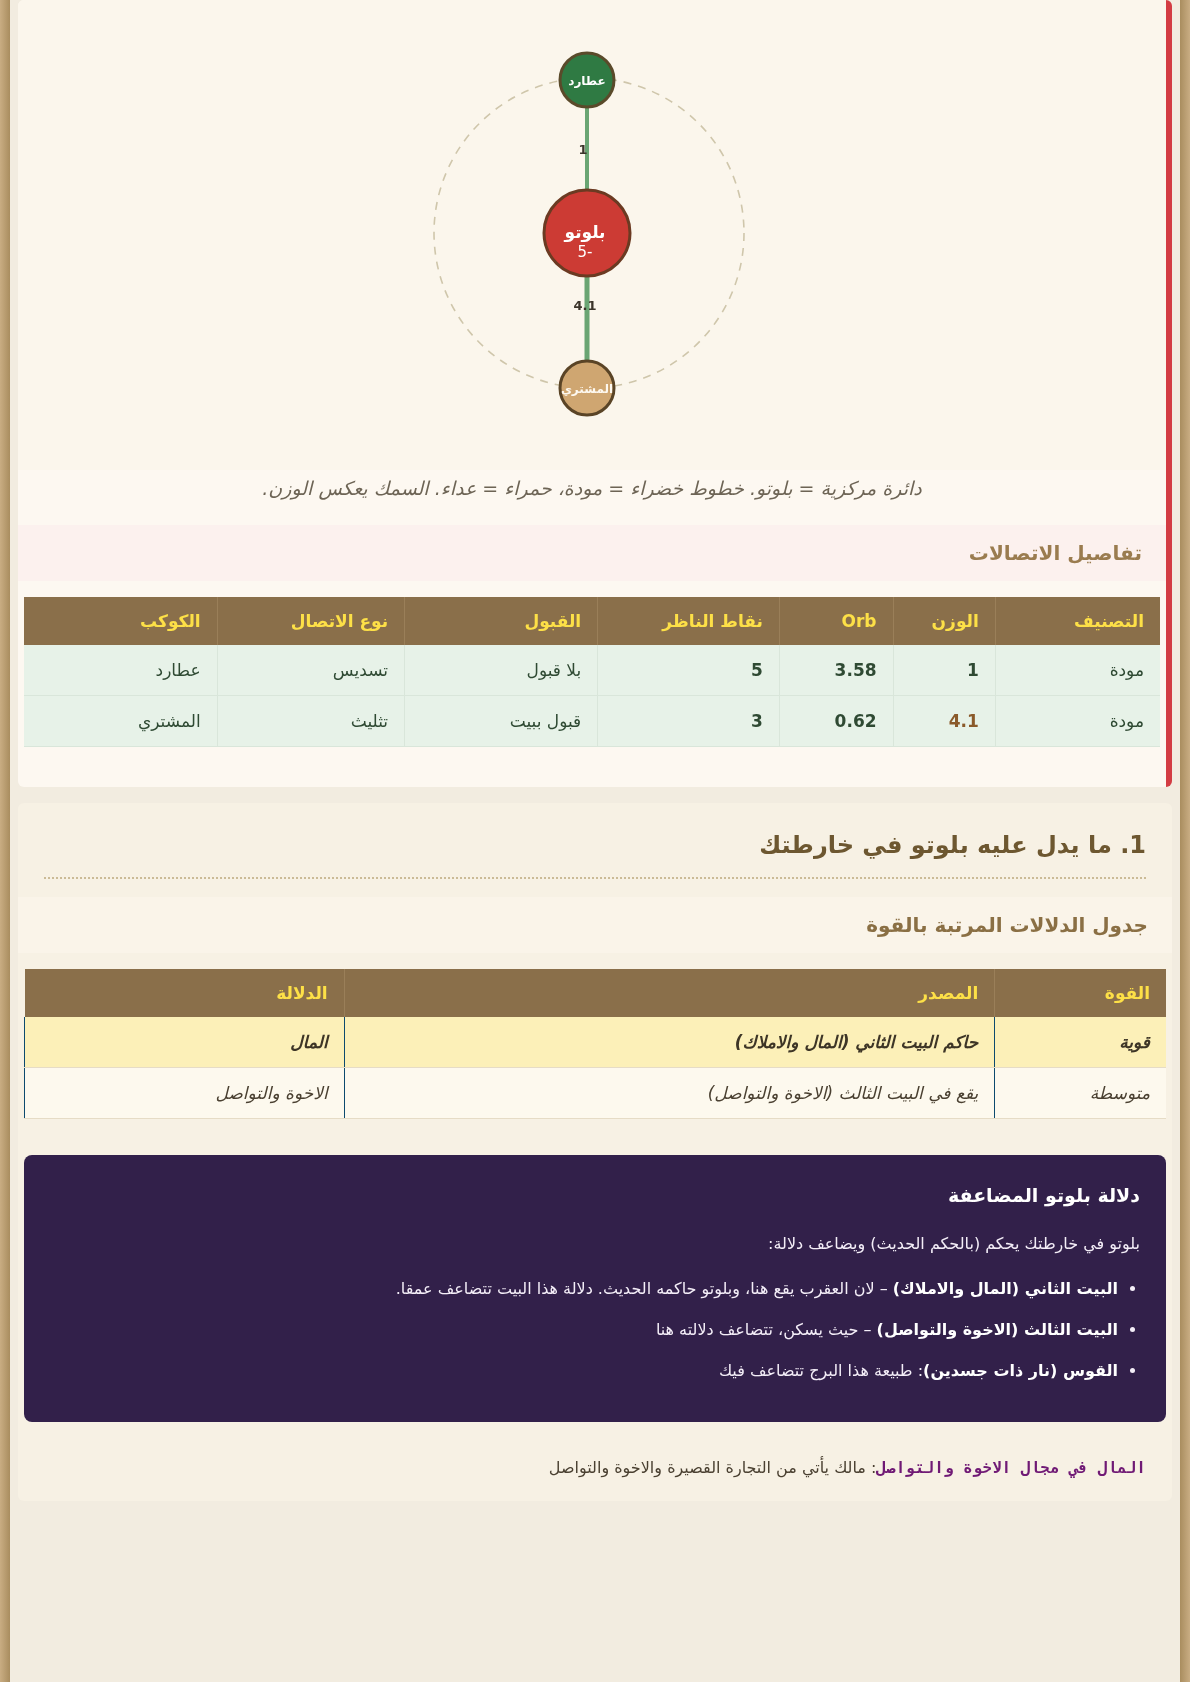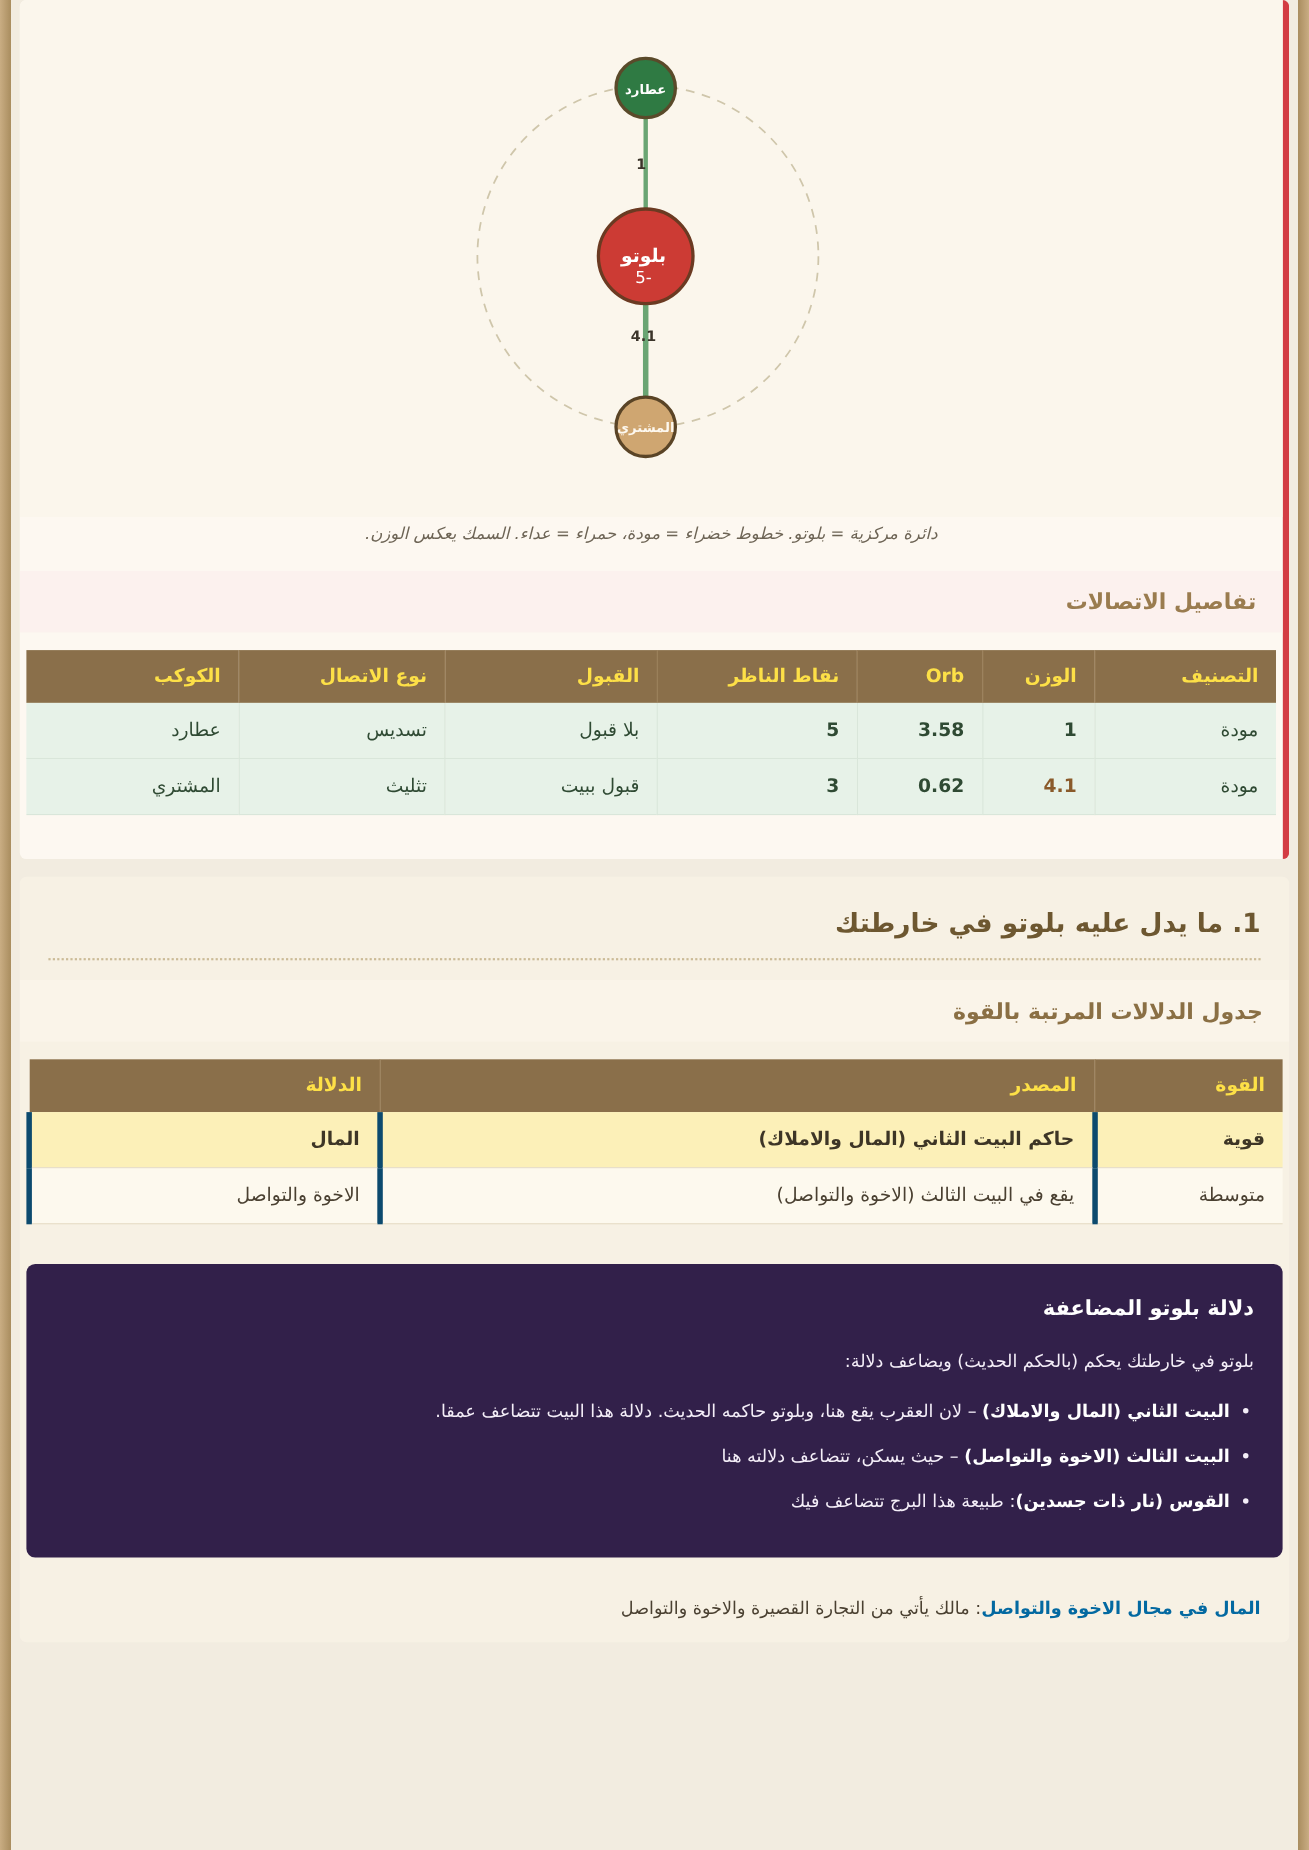--- a/index.html
+++ b/index.html
@@ -53,21 +53,21 @@
   .graph-wrap {
     position: relative;
     height: 470px;
     background: #fbf6ec;
   }
   .graph-svg { display:block; margin: 0 auto; }
 
   .graph-caption {
     text-align: center;
     font-style: italic;
-    font-size: 15px;
+    font-size: 19px;
     color: #6d6455;
     padding: 4px 40px 22px 40px;
     line-height: 1.5;
     direction: rtl;
   }
 
   
   .subbar {
     background: #fcf1ee;
     padding: 16px 24px;
@@ -107,21 +107,21 @@
     padding: 15px 16px;
     text-align: right;
     border-left: 1px solid #d9e6da;
     border-bottom: 1px solid #d9e6da;
   }
   tbody td:last-child { border-left: none; }
   tbody td.num { font-weight: bold; color: #2f4a33; }
   tbody td.num.hot { color: #8a5a2a; }
 
   
-  table.sig tbody td { background: #fdf9ee; color: #4a4031; border-left:5px solid #0c4a6e; border-bottom:1px solid #e6dcc6;}
+  table.sig tbody td { background: #fdf9ee; color: #4a4031; border-left:1px solid #0c4a6e; border-bottom:1px solid #e6dcc6;font-style:italic;}
   table.sig tbody tr.strong td { background: #fcf0b8; font-weight: bold; color: #3d3526; }
   table.sig tbody tr.strong td.src { font-weight: bold; }
 
   
   .card.section2 {
     background: #f7f1e4;
     border-radius: 6px;
     padding: 0 0 0 0;
     margin-bottom: 10px;
   }
@@ -160,21 +160,21 @@
   .darkbox b { color: #ffffff; }
 
   
   .note {
     padding: 14px 26px 18px 26px;
     text-align: right;
     font-size: 16px;
     color: #4a4031;
     line-height: 1.7;
   }
-  .note b { color: #0369a1; }
+  .note b { color: #701a75; font-family: Liberation Mono, monospace; }
 
   .barlight {
     background: #faf4e9;
     padding: 18px 26px;
     text-align: right;
     font-size: 19px;
     font-weight: bold;
     color: #8a6f44;
     border-radius: 4px;
     margin: 6px 6px 0 6px;

